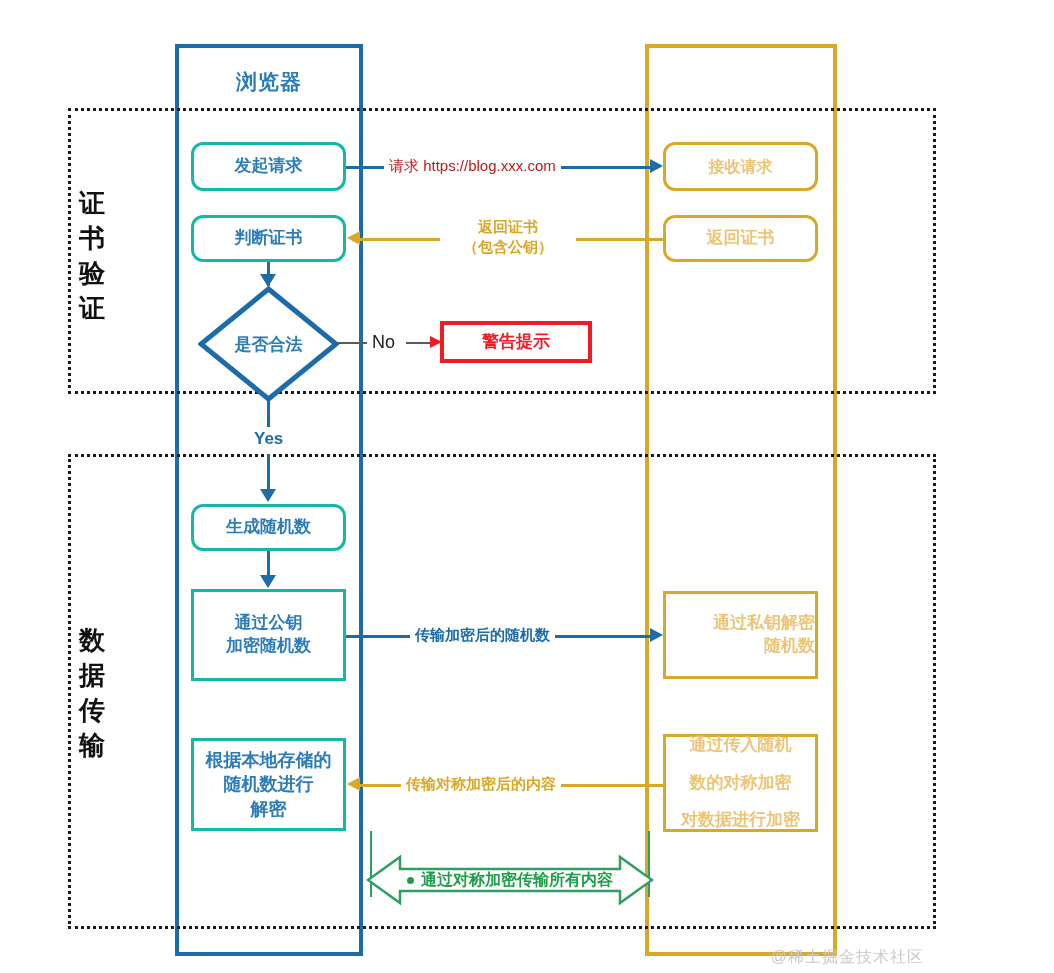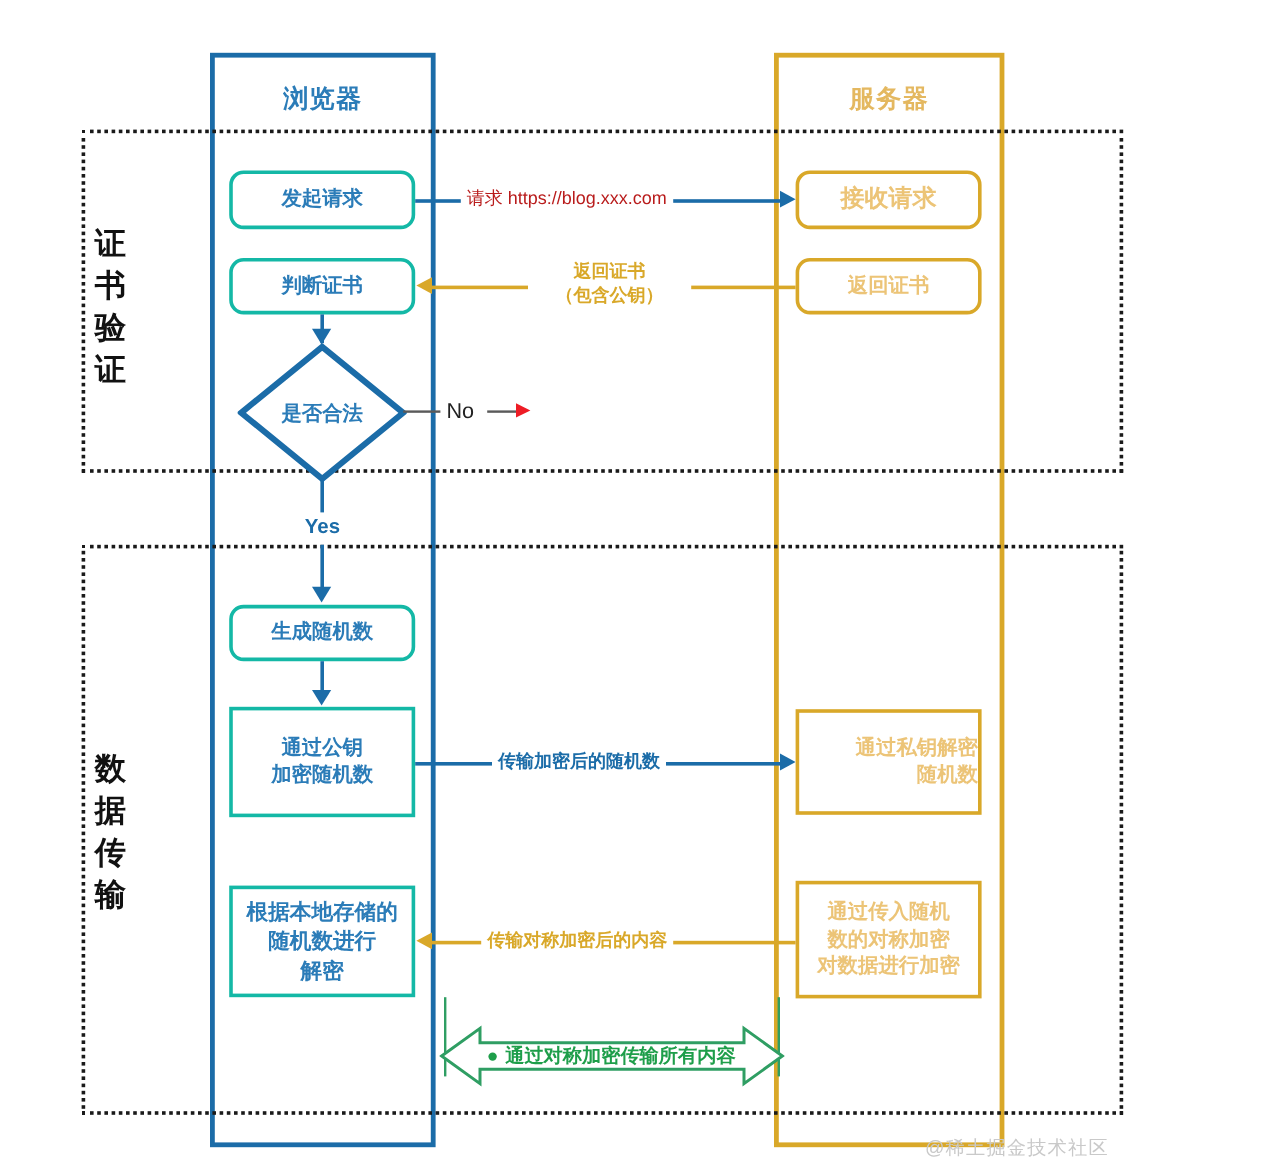--- a/index.html
+++ b/index.html
@@ -105,23 +105,20 @@
 <body>
 
 <div id="stage">
 
   <div class="lane lane-browser"></div>
   <div class="lane lane-server"></div>
 
   <div class="abs" style="left:175px;top:33px;width:188px;height:70px;">
     <div class="lane-title blue">浏览器</div>
   </div>
-  <div class="abs" style="left:645px;top:33px;width:192px;height:70px;">
-    <div class="lane-title gold">服务器</div>
-  </div>
 
   <div class="section sec1"></div>
   <div class="section sec2"></div>
 
   <div class="sec-label sec1-label">
     <span>证</span>
     <span>书</span>
     <span>验</span>
     <span>证</span>
   </div>
@@ -129,21 +126,21 @@
     <span>数</span>
     <span>据</span>
     <span>传</span>
     <span>输</span>
   </div>
 
   <div class="node blue rounded" style="left:191px;top:131px;width:155px;height:49px;font-size:17px;">
     <span>发起请求</span>
   </div>
 
-  <div class="node gold rounded" style="left:663px;top:131px;width:155px;height:49px;font-size:20px;">
+  <div class="node gold rounded" style="left:663px;top:131px;width:155px;height:49px;font-size:16px;">
     <span>接收请求</span>
   </div>
 
   <div class="hline c-blue" style="left:346px;top:155px;width:311px;"></div>
   <div class="arrowhead ah-right-blue" style="left:650px;top:148px;"></div>
   <div class="edge-label el-blue" style="left:384px;top:145px;">请求 https://blog.xxx.com</div>
 
   <div class="node blue rounded" style="left:191px;top:204px;width:155px;height:47px;font-size:17px;">
     <span>判断证书</span>
   </div>
@@ -167,20 +164,23 @@
       <polygon points="70.5,3 138,58 70.5,113 3,58" fill="#ffffff" stroke="#1b6ca8" stroke-width="5"></polygon>
     </svg>
     <div class="diamond-label">是否合法</div>
   </div>
 
   <div class="hline c-gray" style="left:336px;top:331px;width:34px;border-top-width:2px;"></div>
   <div class="hline c-gray" style="left:406px;top:331px;width:30px;border-top-width:2px;"></div>
   <div class="arrowhead ah-right-red" style="left:430px;top:325px;"></div>
   <div class="edge-label el-dark" style="left:367px;top:320px;">No</div>
 
+  <div class="node red" style="left:440px;top:310px;width:152px;height:42px;font-size:17px;">
+    <span>警告提示</span>
+  </div>
 
   <div class="vline c-blue" style="left:267px;top:388px;height:28px;"></div>
   <div class="edge-label el-yes" style="left:249px;top:417px;">Yes</div>
   <div class="vline c-blue" style="left:267px;top:443px;height:43px;"></div>
   <div class="arrowhead ah-down-blue" style="left:260px;top:478px;"></div>
 
   <div class="node blue rounded" style="left:191px;top:493px;width:155px;height:47px;font-size:17px;">
     <span>生成随机数</span>
   </div>
 
@@ -200,21 +200,21 @@
     <span>通过私钥解密</span>
     <span>随机数</span>
   </div>
 
   <div class="node blue" style="left:191px;top:727px;width:155px;height:93px;font-size:18px;flex-direction:column;">
     <span>根据本地存储的</span>
     <span>随机数进行</span>
     <span>解密</span>
   </div>
 
-  <div class="node gold" style="left:663px;top:723px;width:155px;height:98px;font-size:17px;flex-direction:column;">
+  <div class="node gold" style="left:663px;top:723px;width:155px;height:98px;font-size:17px;flex-direction:column;gap:15px;">
     <span>通过传入随机</span>
     <span>数的对称加密</span>
     <span>对数据进行加密</span>
   </div>
 
   <div class="hline c-gold" style="left:360px;top:773px;width:303px;"></div>
   <div class="arrowhead ah-left-gold" style="left:347px;top:766px;"></div>
   <div class="edge-label el-gold" style="left:401px;top:763px;">传输对称加密后的内容</div>
 
   <div class="vline c-blue" style="left:370px;top:820px;height:66px;border-color:#2f9e63;border-left-width:2px;"></div>

